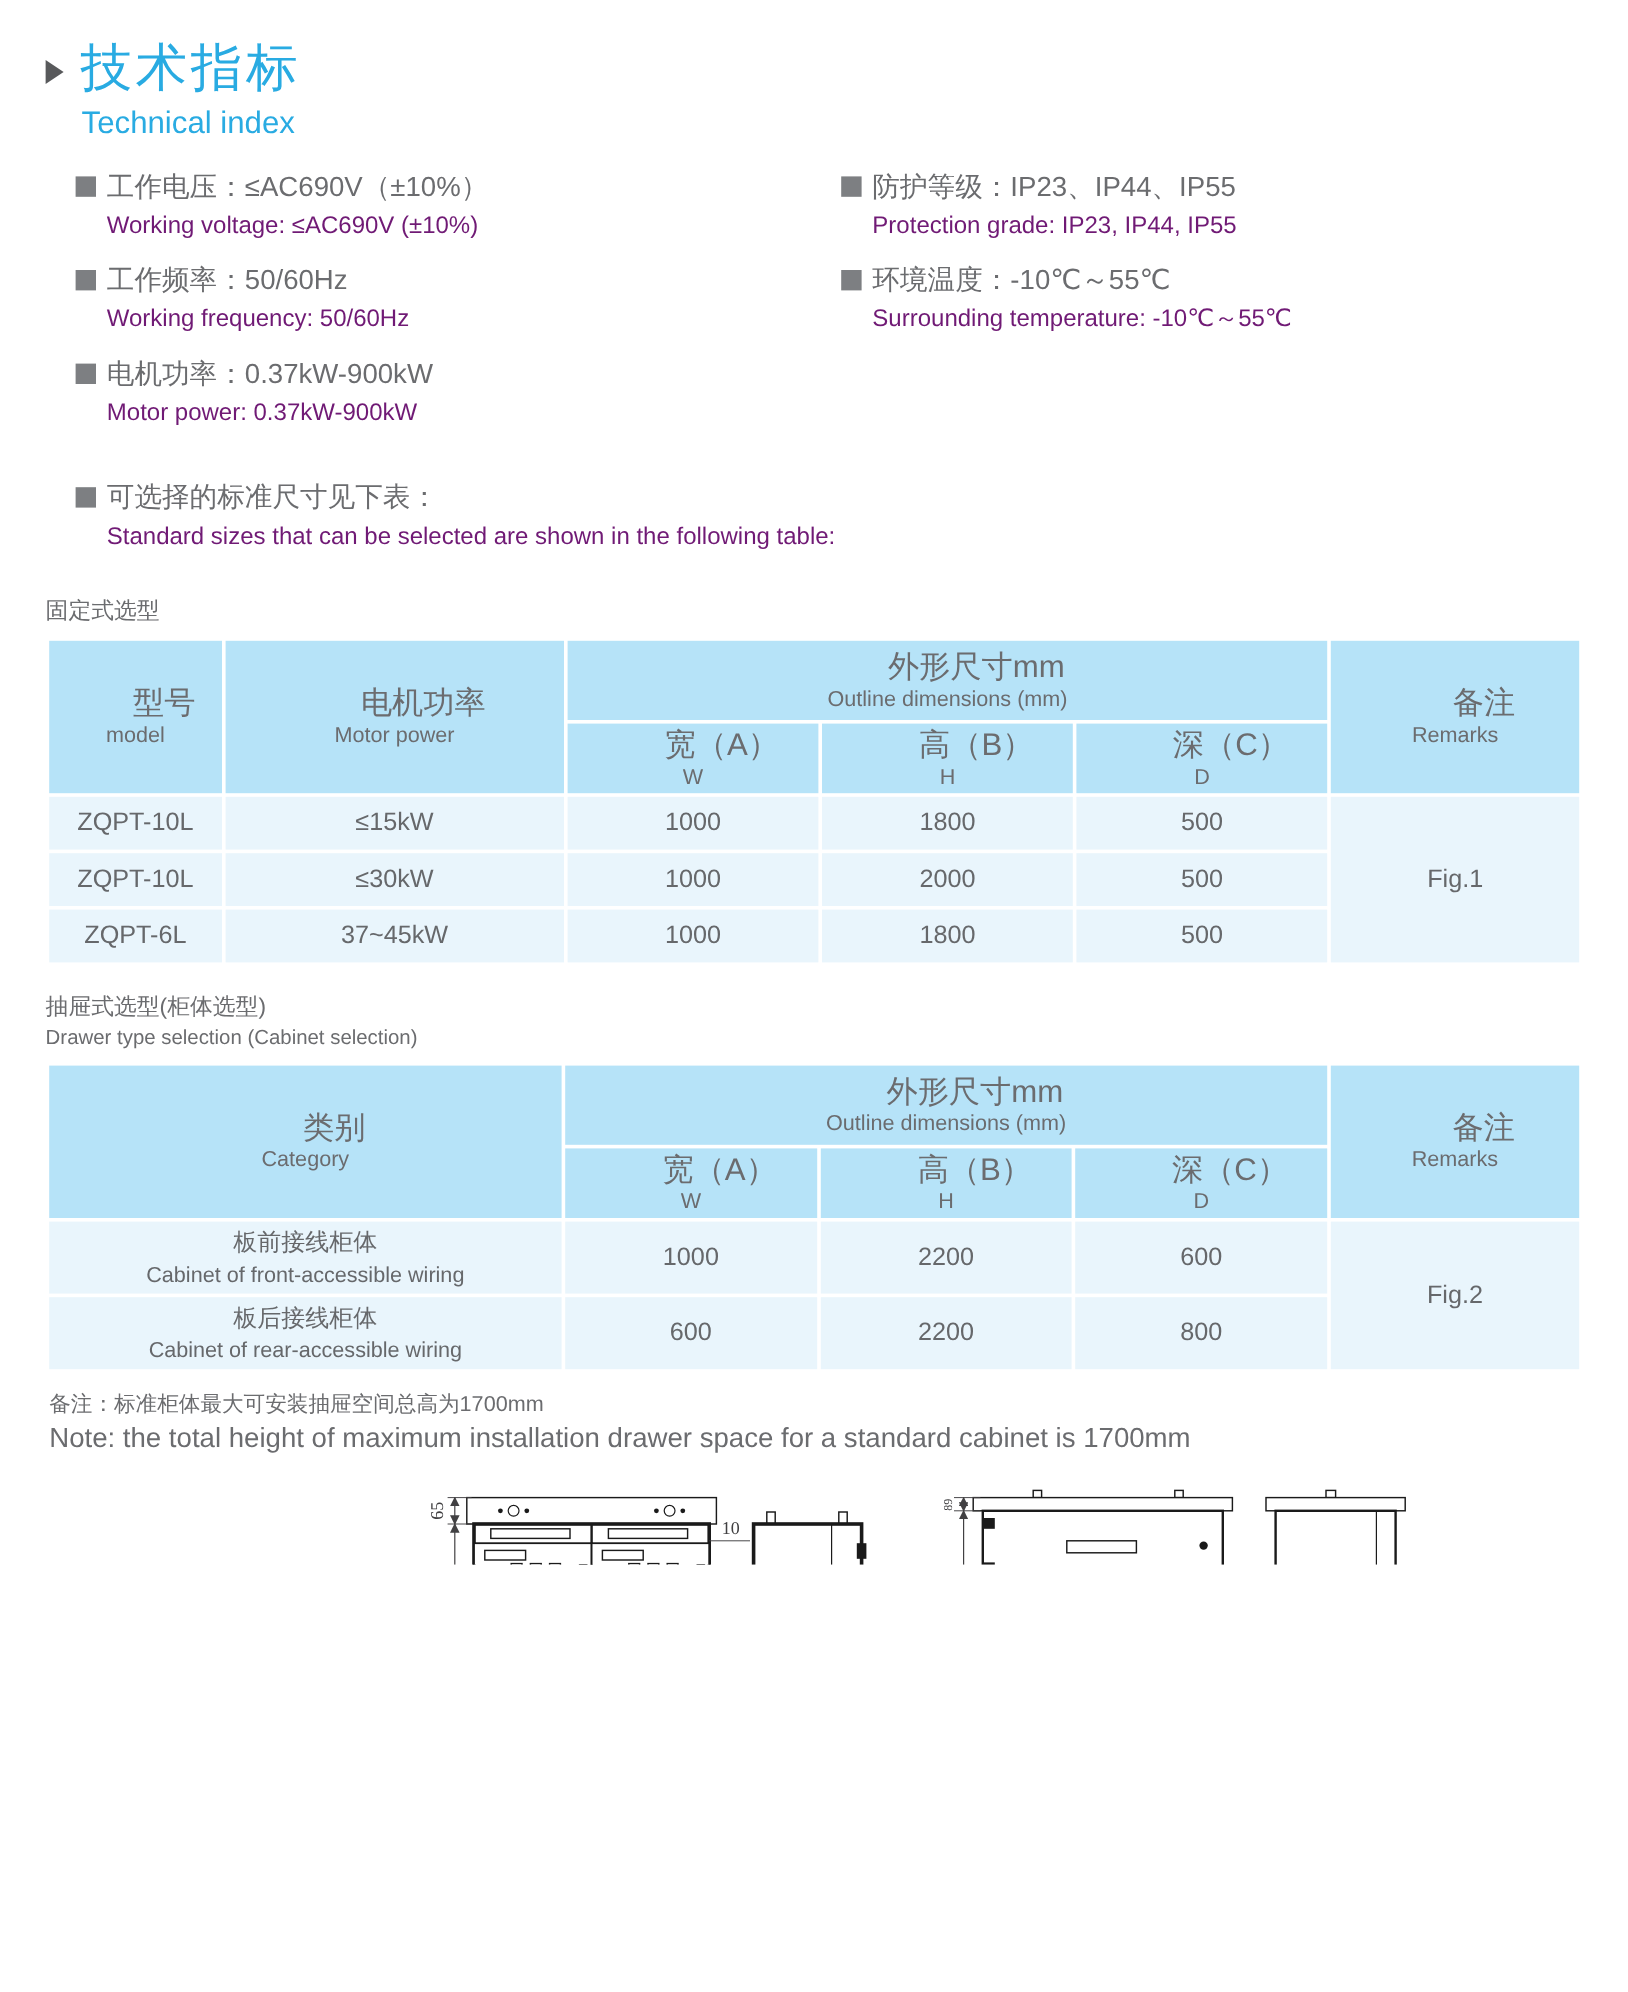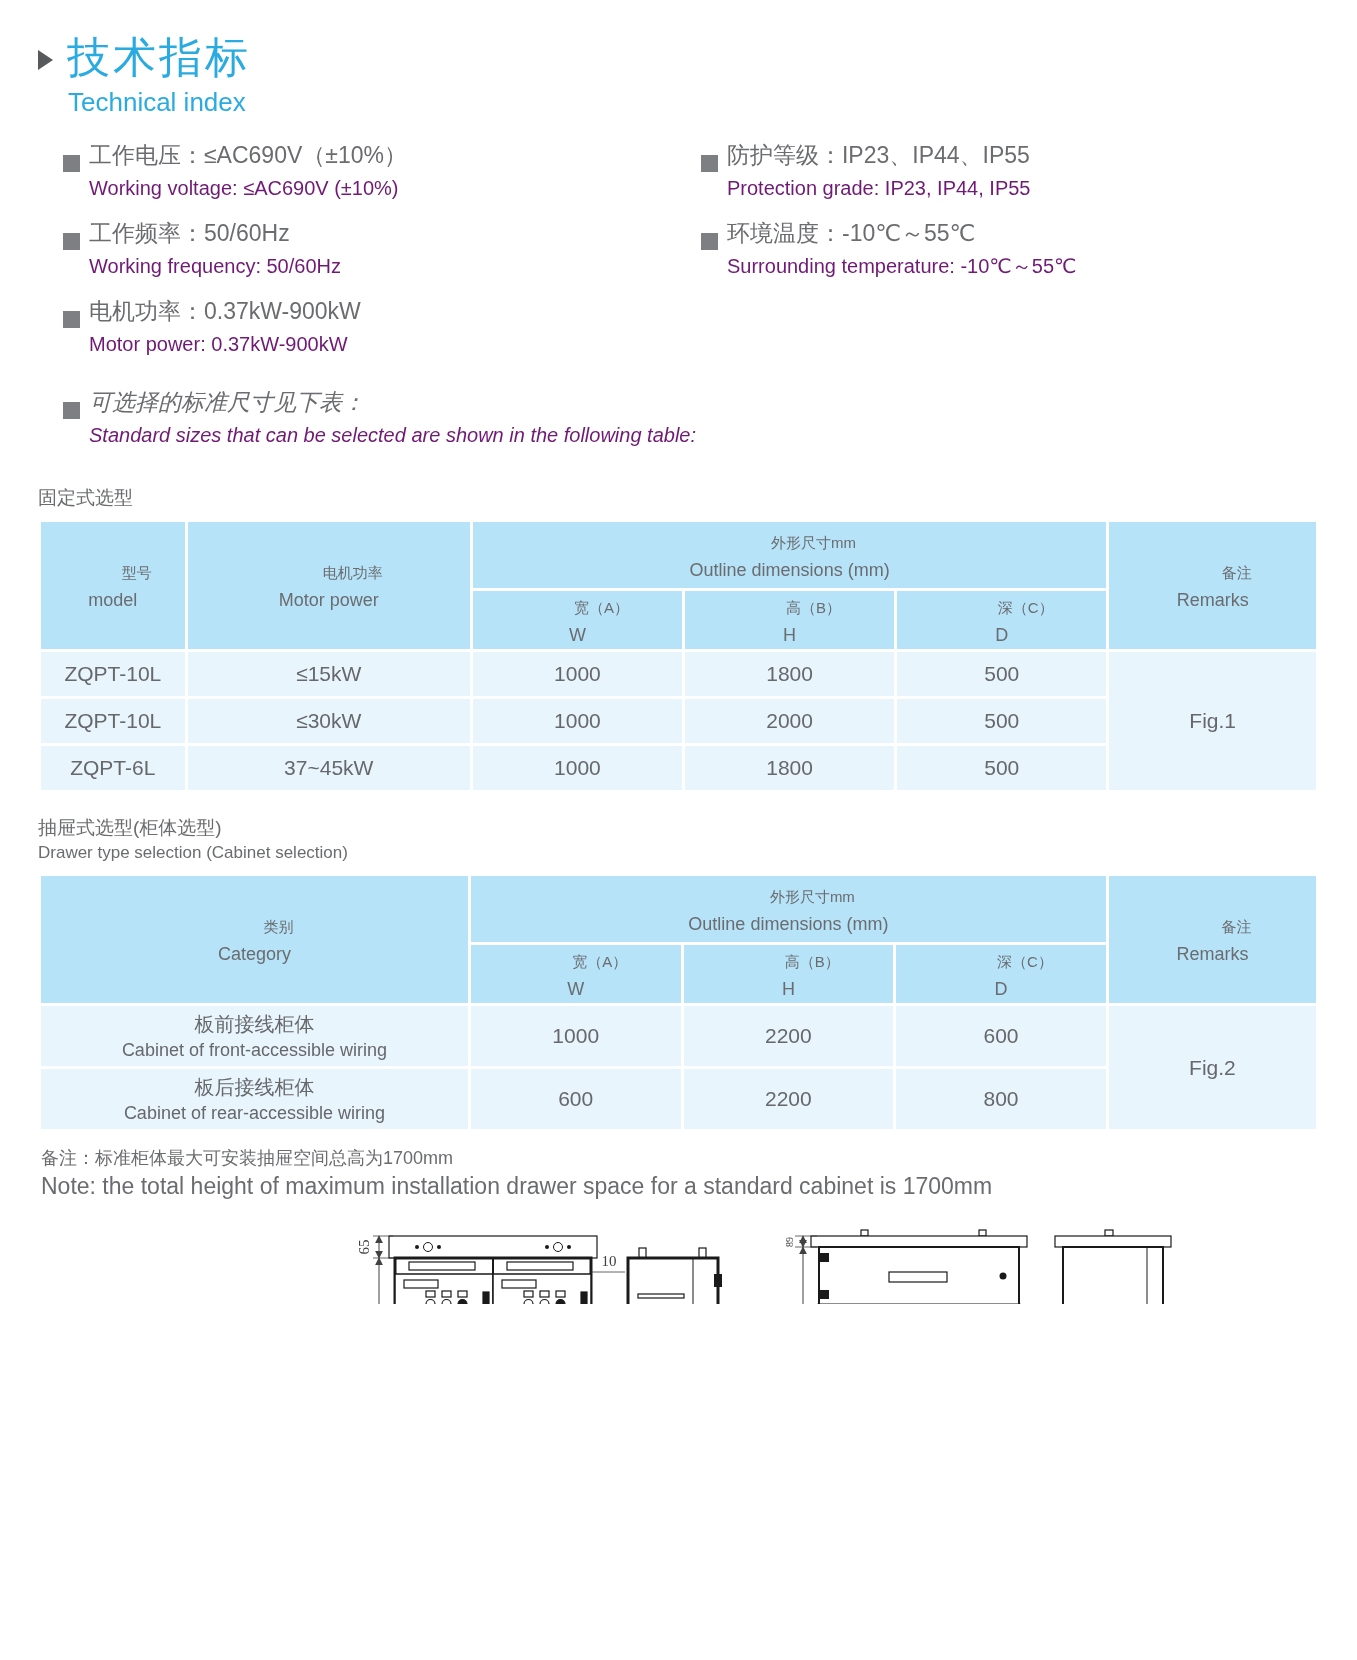--- a/index.html
+++ b/index.html
@@ -11,36 +11,36 @@
   .hdr-row{display:flex;align-items:flex-start;}
   .tri{width:0;height:0;border-left:15px solid #58595b;border-top:10px solid transparent;border-bottom:10px solid transparent;margin:16px 14px 0 0;}
   .title-zh{font-size:43px;color:#29abe2;letter-spacing:3px;font-weight:normal;margin:0;line-height:1.1;}
   .title-en{font-size:26px;color:#29abe2;margin:6px 0 0 30px;}
 
   
   .specs{display:flex;margin-top:20px;}
   .spec-col-left{width:640px;margin-left:25px;}
   .spec-col-right{width:620px;}
   .spec-item{margin-bottom:11px;}
-  .zh-line{font-size:23px;color:#6b6c6f;line-height:34px;display:flex;align-items:flex-end;}
+  .zh-line{font-size:23px;color:#6b6c6f;line-height:34px;display:flex;align-items:center;}
   .sq{width:17px;height:17px;background:#7d7f82;display:inline-block;margin-right:9px;flex:0 0 auto;}
   .en-line{font-size:20px;color:#701a75;line-height:33px;margin-left:26px;}
-  .spec-item.table-note{margin-top:24px;font-style:italic;}
+  .spec-item.table-note{margin-top:36px;}
 
   
   .tbl-caption{margin-top:22px;}
   .tbl-caption .c-zh{font-size:19px;color:#6b6c6f;line-height:26px;}
   .tbl-caption .c-en{font-size:17px;color:#6b6c6f;line-height:24px;}
 
   
   table.spec-table{width:100%;border-collapse:separate;border-spacing:3px;margin-top:8px;}
   table.spec-table th,table.spec-table td{padding:0;text-align:center;vertical-align:middle;font-weight:normal;}
   th.hdr{background:#b6e3f8;color:#6b6c6f;}
   td.cell{background:#e9f5fc;color:#66686b;}
-  .h-zh{font-size:15px;line-height:30px;padding-left:48px;}
+  .h-zh{font-size:26px;line-height:30px;padding-left:48px;}
   .h-en{font-size:18px;line-height:25px;}
   tr.grp th{height:66px;}
   tr.sub th{height:58px;}
   tr.data-row td{height:44px;font-size:21px;}
   tr.data-row2 td{height:60px;}
   .cat-zh{font-size:20px;line-height:27px;}
   .cat-en{font-size:18px;line-height:24px;}
   td.remark{font-size:21px;}
   .num{font-size:21px;}
 

